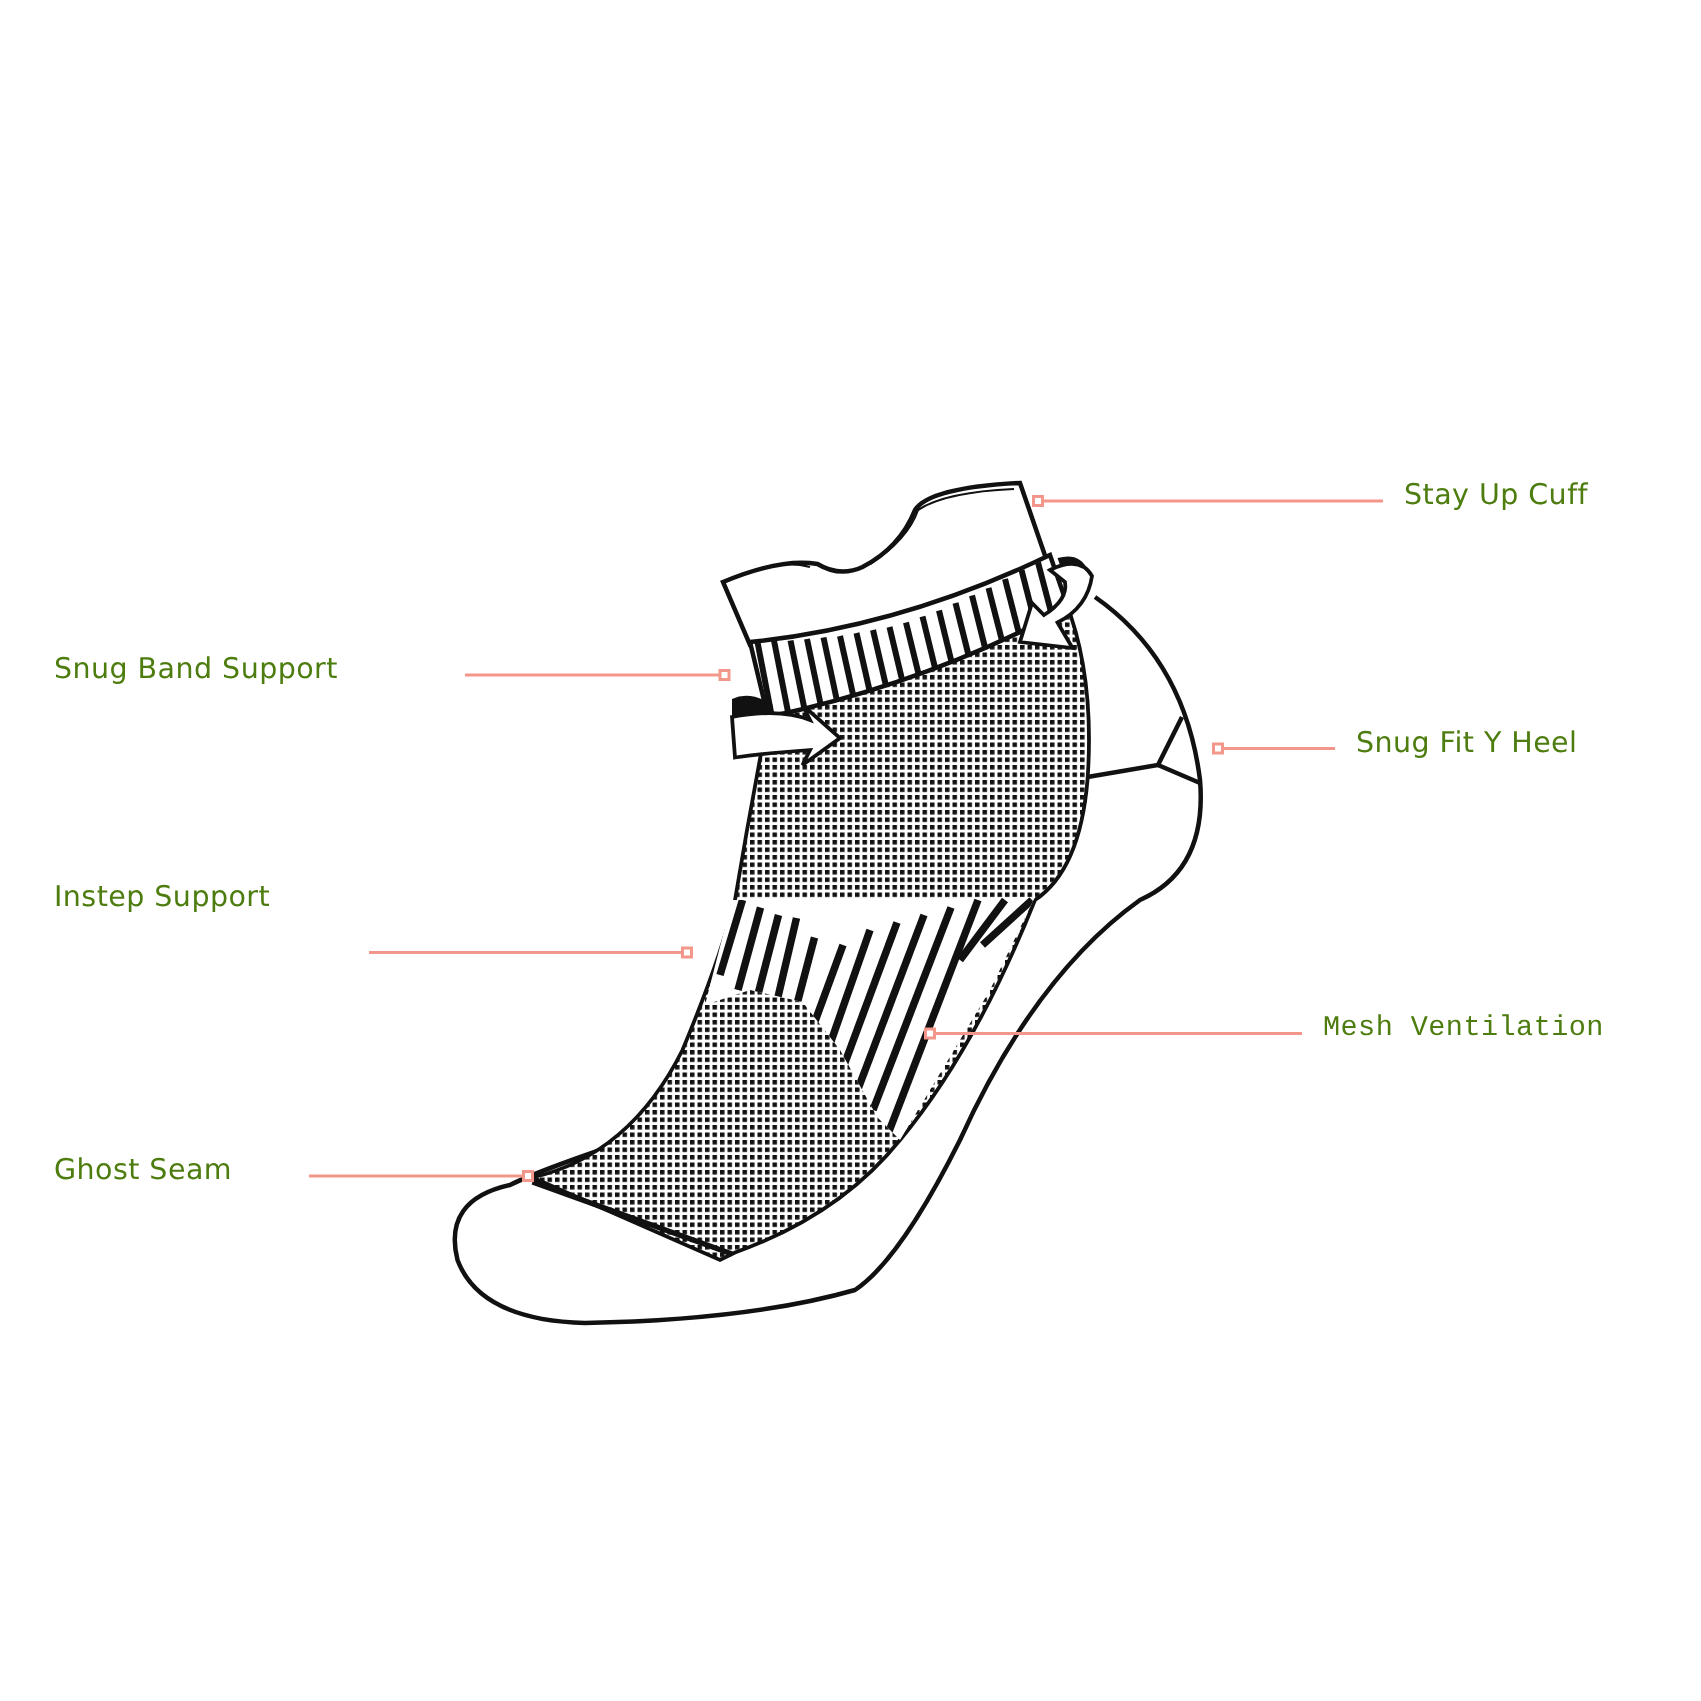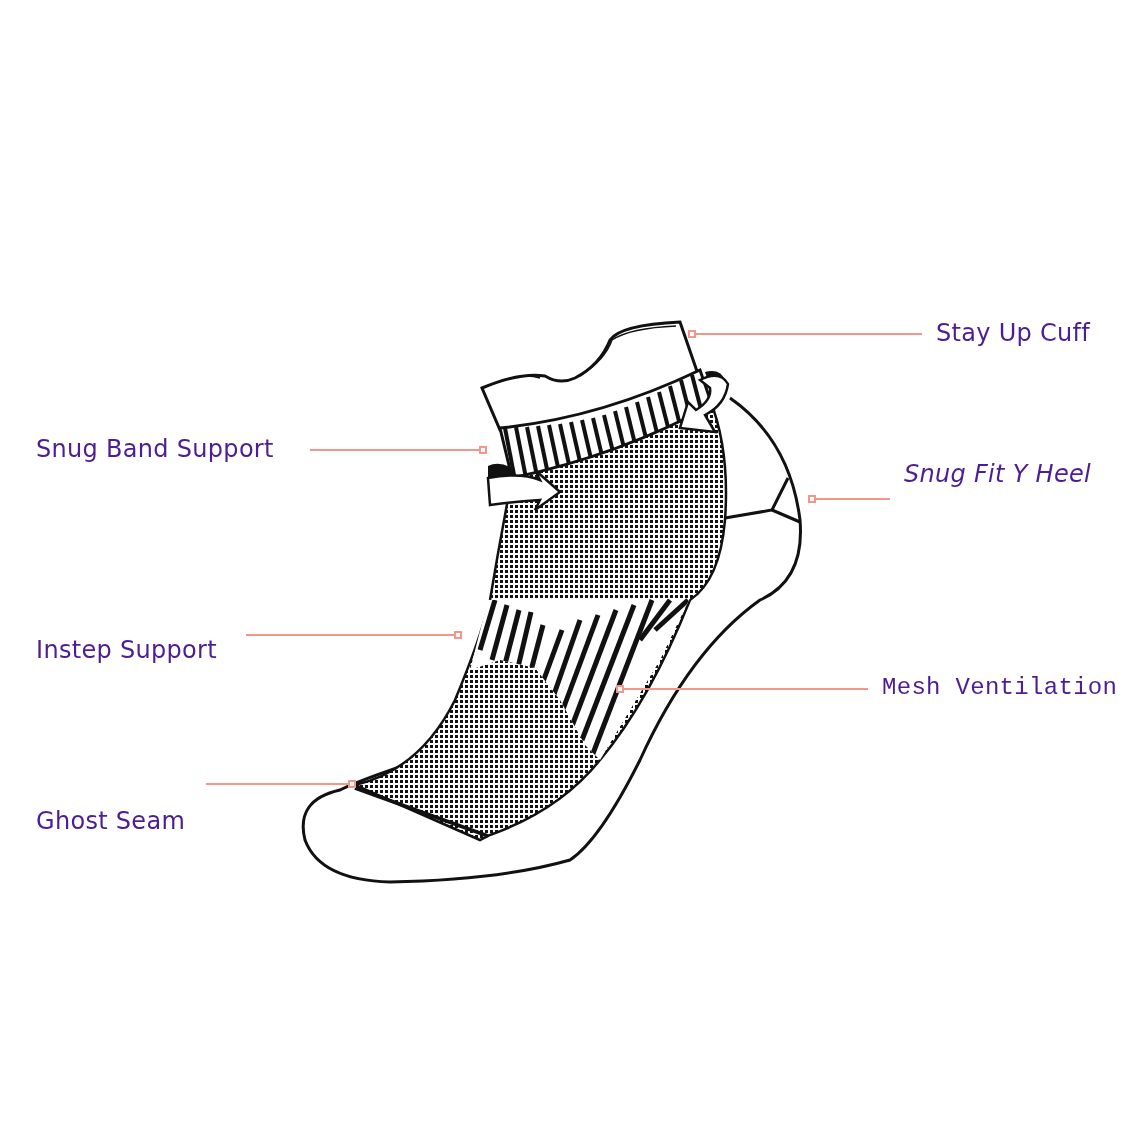--- a/index.html
+++ b/index.html
@@ -1,17 +1,17 @@
 <!DOCTYPE html>
 <html><head>
 <meta charset="utf-8">
 <style>
   html,body{margin:0;padding:0;background:#ffffff;}
   body{width:1134px;height:1134px;position:relative;overflow:hidden;font-family:"DejaVu Sans","Liberation Sans",sans-serif;}
-  .label{position:absolute;font-size:24px;color:#4c1d95;letter-spacing:0.3px;white-space:nowrap;line-height:1;}
+  .label{position:absolute;font-size:19px;color:#4d7c0f;letter-spacing:0.3px;white-space:nowrap;line-height:1;}
   svg{position:absolute;left:0;top:0;}
 </style>
 </head>
 <body>
 
 <svg width="1134" height="1134" viewBox="0 0 1134 1134">
   <defs>
     <pattern id="mesh" width="5" height="5" patternUnits="userSpaceOnUse">
       <rect width="5" height="5" fill="#ffffff"></rect>
       <rect x="0" y="0" width="3" height="3" fill="#111"></rect>
@@ -106,16 +106,16 @@
       <rect x="455" y="632" width="6" height="6"></rect>
     <line x1="620" y1="689" x2="868" y2="689"></line>
       <rect x="617" y="686" width="6" height="6"></rect>
     <line x1="206" y1="784" x2="352" y2="784"></line>
       <rect x="349" y="781" width="6" height="6"></rect>
   </g>
 </svg>
 
 <div class="label" style="left:936px;top:321px;">Stay Up Cuff</div>
 <div class="label" style="left:36px;top:437px;">Snug Band Support</div>
-<div class="label" style="left:904px;top:462px;font-style:italic;">Snug Fit Y Heel</div>
-<div class="label" style="left:36px;top:638px;text-align:right;">Instep Support</div>
+<div class="label" style="left:904px;top:486px;">Snug Fit Y Heel</div>
+<div class="label" style="left:36px;top:589px;text-align:right;">Instep Support</div>
 <div class="label" style="left:882px;top:676px;font-family:Liberation Mono, monospace;">Mesh Ventilation</div>
-<div class="label" style="left:36px;top:809px;">Ghost Seam</div>
+<div class="label" style="left:36px;top:771px;">Ghost Seam</div>
 
 </body></html>

